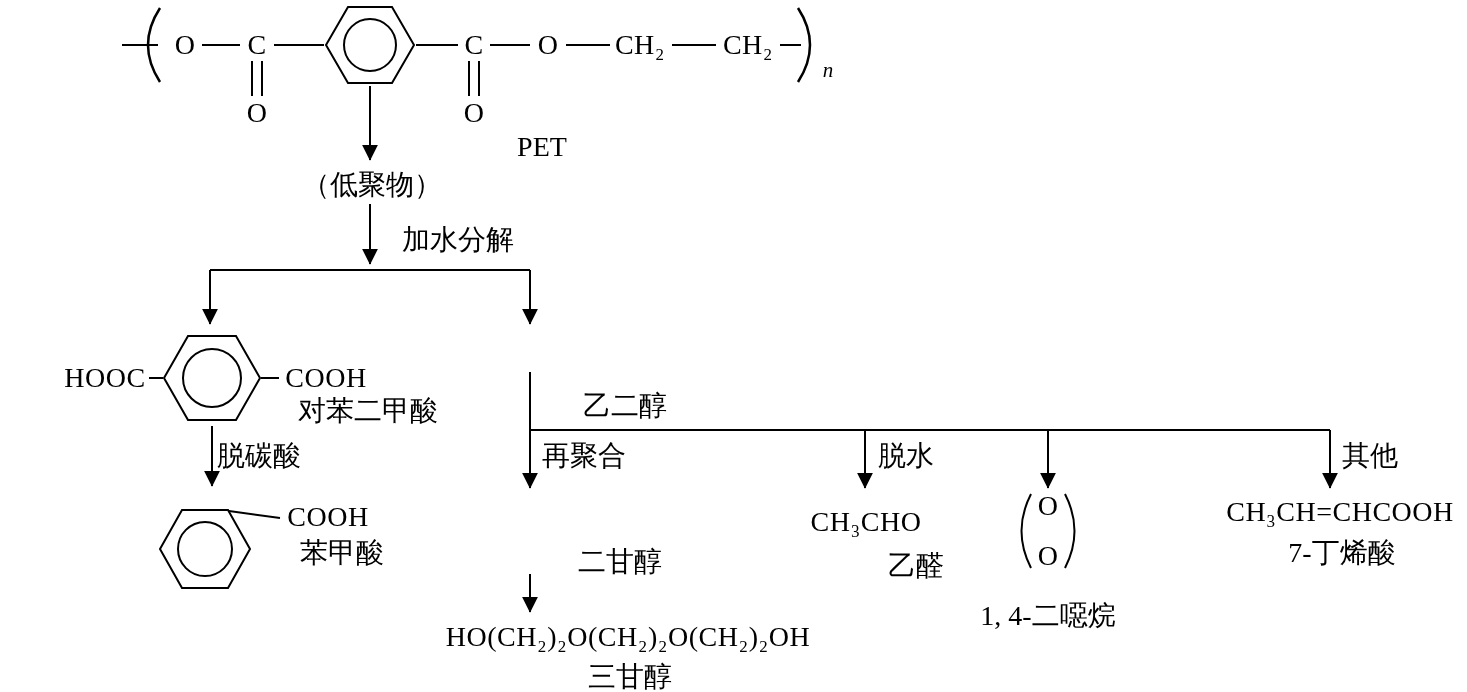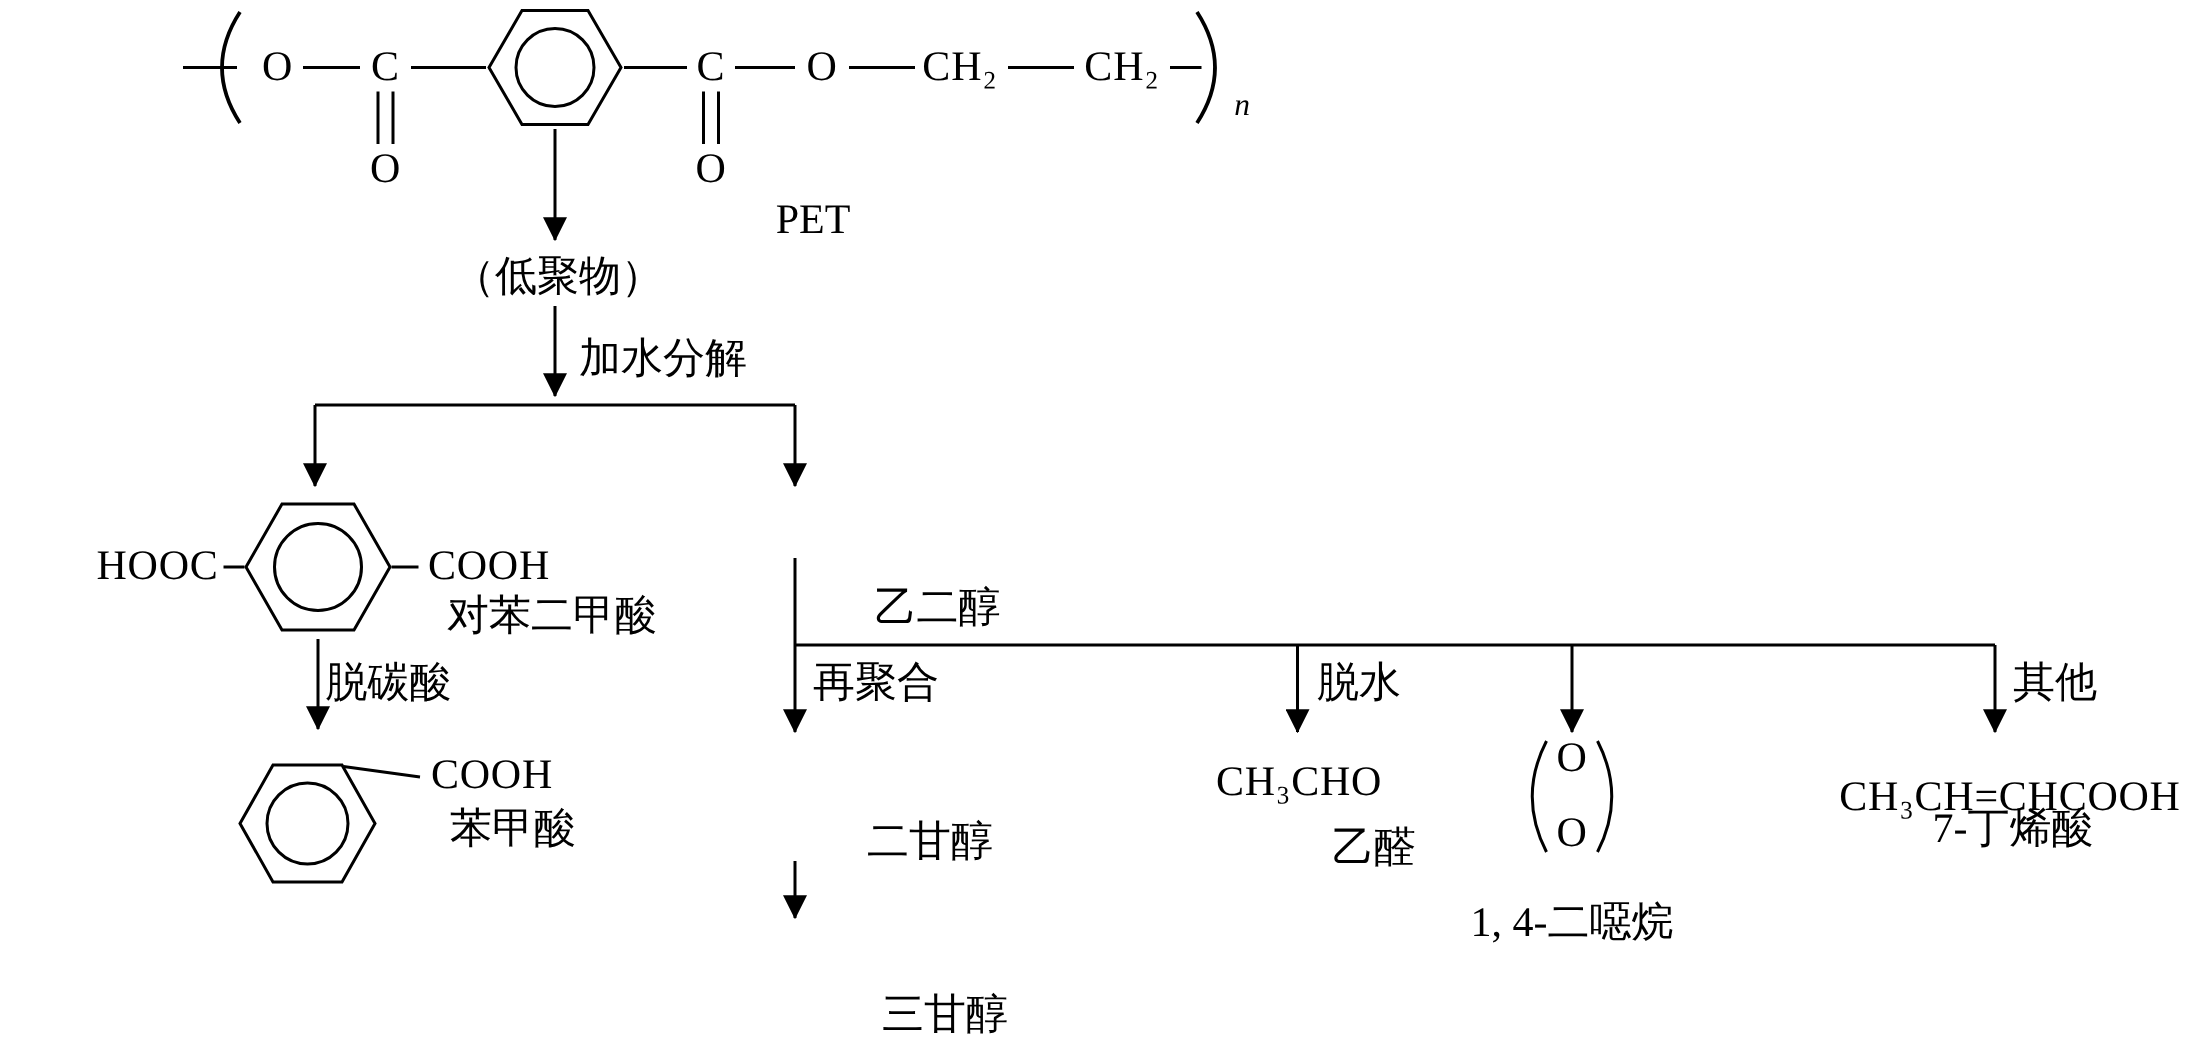--- a/index.html
+++ b/index.html
@@ -101,42 +101,43 @@
   <span class="t chem" style="left:257px;top:113px">O</span>
   <span class="t chem" style="left:474px;top:45px">C</span>
   <span class="t chem" style="left:474px;top:113px">O</span>
   <span class="t chem" style="left:548px;top:45px">O</span>
   <span class="t chem" style="left:640px;top:45px">CH₂</span>
   <span class="t chem" style="left:748px;top:45px">CH₂</span>
   <span class="t n-sub" style="left:828px;top:70px">n</span>
   <span class="t" style="left:542px;top:147px">PET</span>
 
   <span class="t" style="left:372px;top:185px">（低聚物）</span>
-  <span class="t" style="left:442px;top:240px">加水分解</span>
+  <span class="t" style="left:458px;top:240px">加水分解</span>
 
   <span class="t chem" style="left:105px;top:378px">HOOC</span>
   <span class="t chem" style="left:326px;top:378px">COOH</span>
   <span class="t" style="left:368px;top:411px">对苯二甲酸</span>
 
   <span class="t" style="left:259px;top:456px">脱碳酸</span>
 
   <span class="t chem" style="left:328px;top:517px">COOH</span>
   <span class="t" style="left:342px;top:553px">苯甲酸</span>
 
   <span class="t" style="left:625px;top:406px">乙二醇</span>
 
   <span class="t" style="left:584px;top:456px">再聚合</span>
   <span class="t" style="left:620px;top:562px">二甘醇</span>
+  <span class="t chem" style="left:628px;top:637px">HO(CH₂)₂O(CH₂)₂O(CH₂)₂OH</span>
   <span class="t" style="left:630px;top:677px">三甘醇</span>
 
   <span class="t" style="left:906px;top:456px">脱水</span>
   <span class="t chem" style="left:866px;top:522px">CH₃CHO</span>
   <span class="t" style="left:916px;top:566px">乙醛</span>
 
   <span class="t chem" style="left:1048px;top:506px">O</span>
   <span class="t chem" style="left:1048px;top:556px">O</span>
   <span class="t" style="left:1048px;top:616px">1, 4-二噁烷</span>
 
   <span class="t" style="left:1370px;top:456px">其他</span>
-  <span class="t chem" style="left:1340px;top:532px">CH₃CH=CHCOOH</span>
+  <span class="t chem" style="left:1340px;top:512px">CH₃CH=CHCOOH</span>
   <span class="t" style="left:1342px;top:553px">7-丁烯酸</span>
 
 </div>
 
 </body></html>

